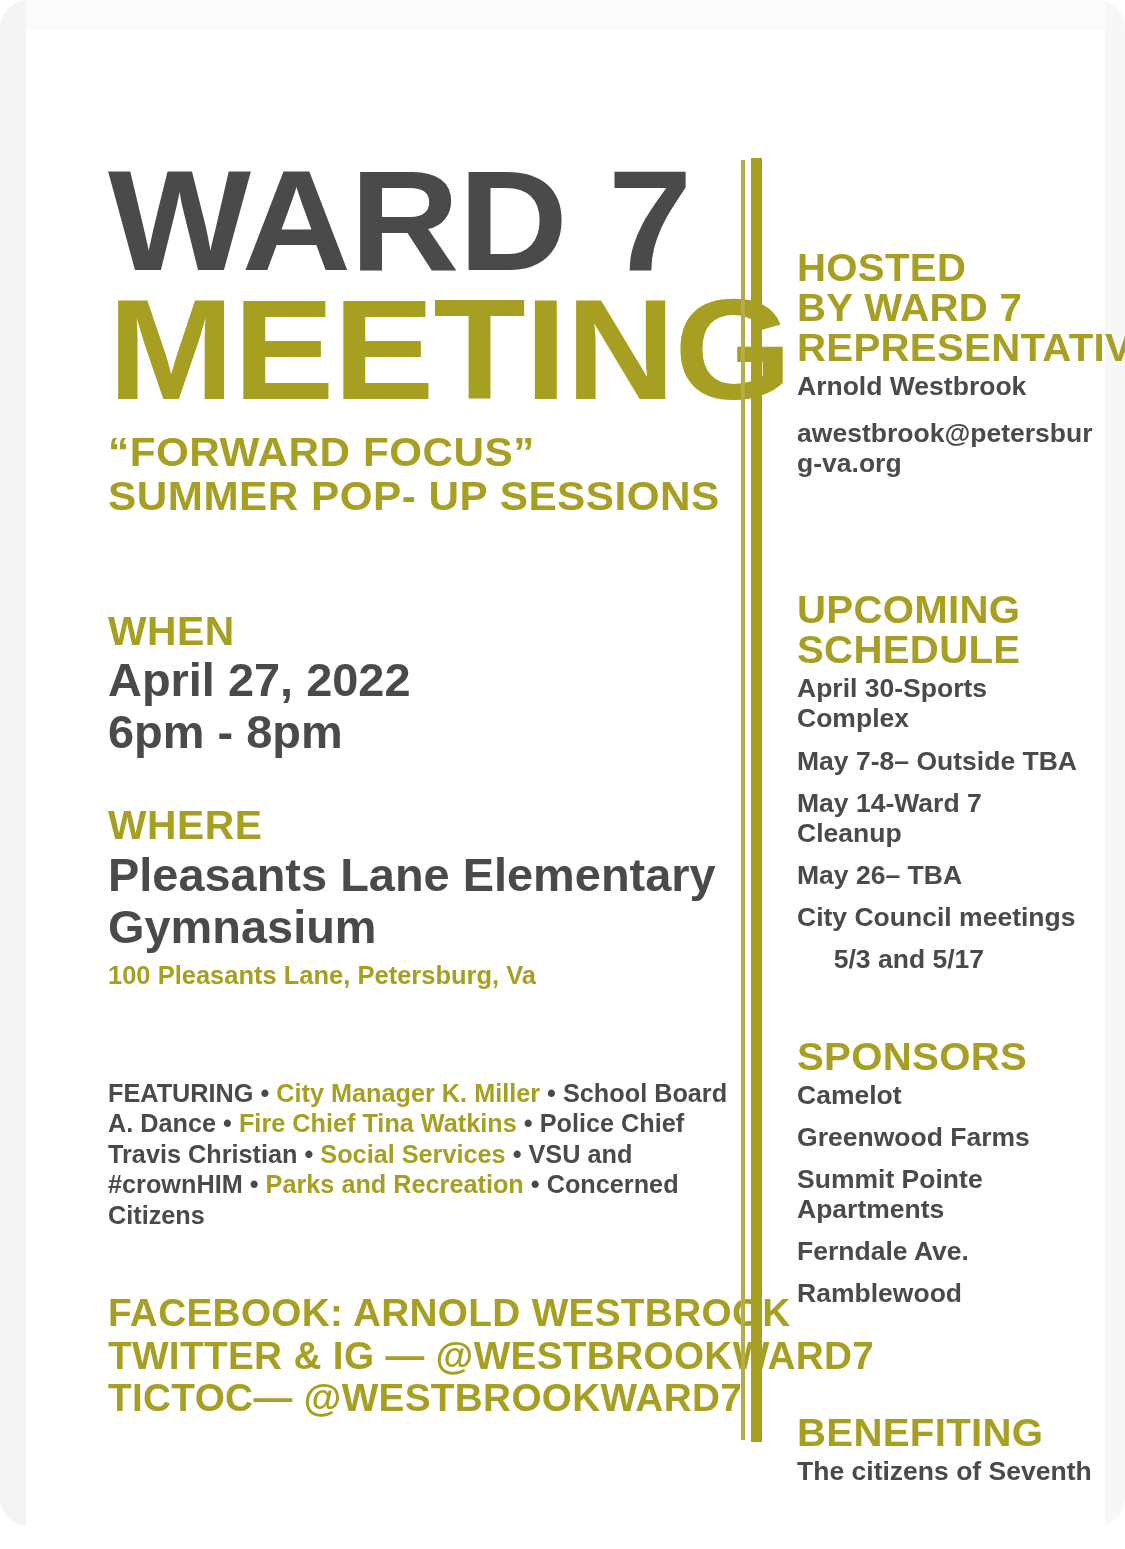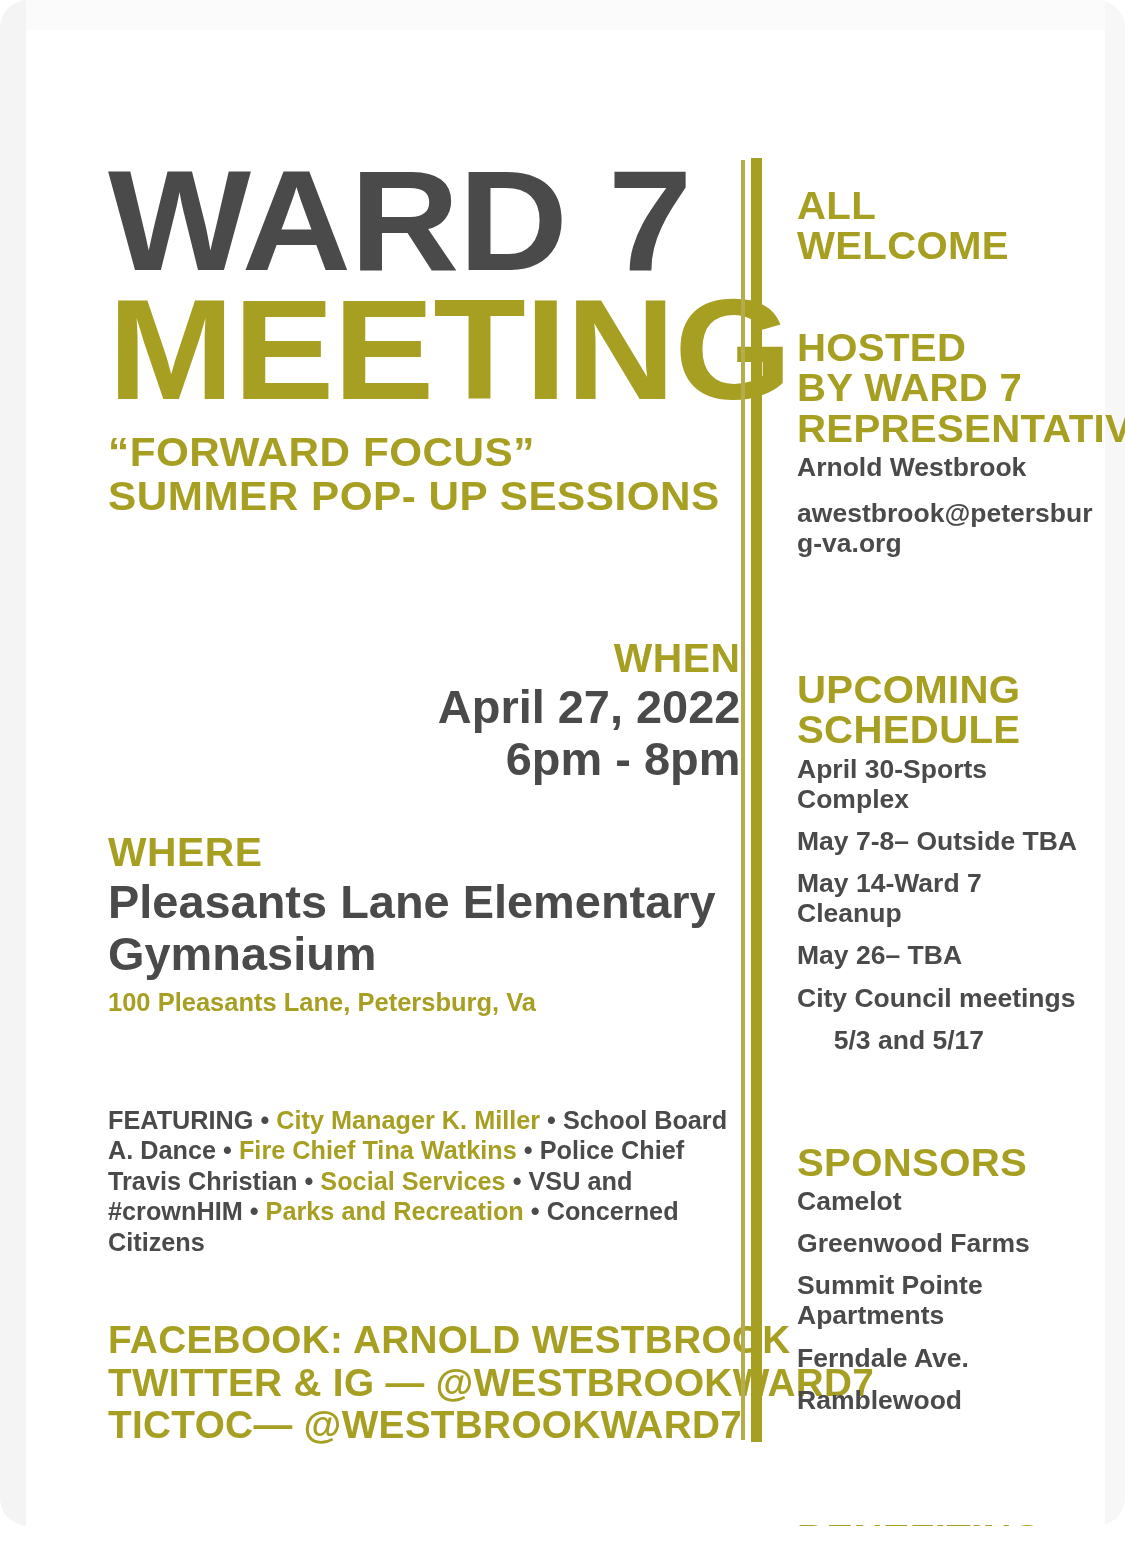--- a/index.html
+++ b/index.html
@@ -77,21 +77,21 @@
     font-size: 41px;
     line-height: 1.08;
     color: #a79f22;
     letter-spacing: 0.5px;
     margin-top: 18px;
     transform: scaleX(1.03);
     transform-origin: left top;
     white-space: nowrap;
   }
 
-  .block-when { margin-top: 120px; text-align: right; }
+  .block-when { margin-top: 93px; }
   .block-where { margin-top: 46px; }
 
   .lbl {
     font-family: "Liberation Sans Narrow", "Liberation Sans", sans-serif;
     font-weight: bold;
     font-size: 40px;
     line-height: 1.0;
     color: #a79f22;
     letter-spacing: 0.5px;
     transform: scaleX(1.02);
@@ -209,21 +209,21 @@
     line-height: 1.16;
     color: #4a4a4a;
     margin-top: 16px;
     word-break: break-all;
     transform: scaleX(1.02);
     transform-origin: left top;
   }
   .sec-welcome { }
   .sec-hosted  { margin-top: 62px; }
   .sec-sched   { margin-top: 112px; }
-  .sec-spons   { margin-top: 88px; }
+  .sec-spons   { margin-top: 62px; }
   .sec-benefit { margin-top: 104px; }
 
   .indent { padding-left: 36px; }
 </style>
 </head>
 <body>
 
 <div class="page">
 
   <div class="scan-edge-top"></div>
@@ -262,23 +262,20 @@
       <div>TICTOC— @WESTBROOKWARD7</div>
     </div>
 
   </div>
 
   <div class="divider-thin"></div>
   <div class="divider-thick"></div>
 
   <div class="right-col">
 
-    <div class="sec-welcome">
-      <div class="r-head">ALL WELCOME</div>
-    </div>
 
     <div class="sec-hosted">
       <div class="r-head">
         <div>HOSTED</div>
         <div>BY WARD 7</div>
         <div>REPRESENTATIVE</div>
       </div>
       <div class="r-body">Arnold Westbrook</div>
       <div class="r-email">awestbrook@petersburg-va.org</div>
     </div>

